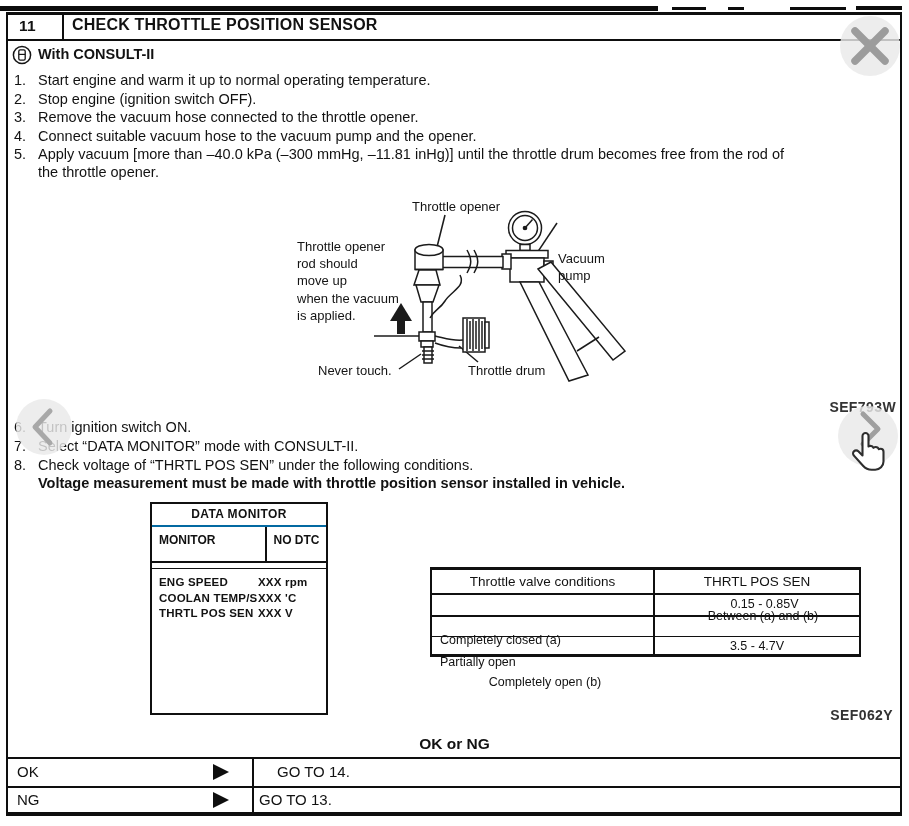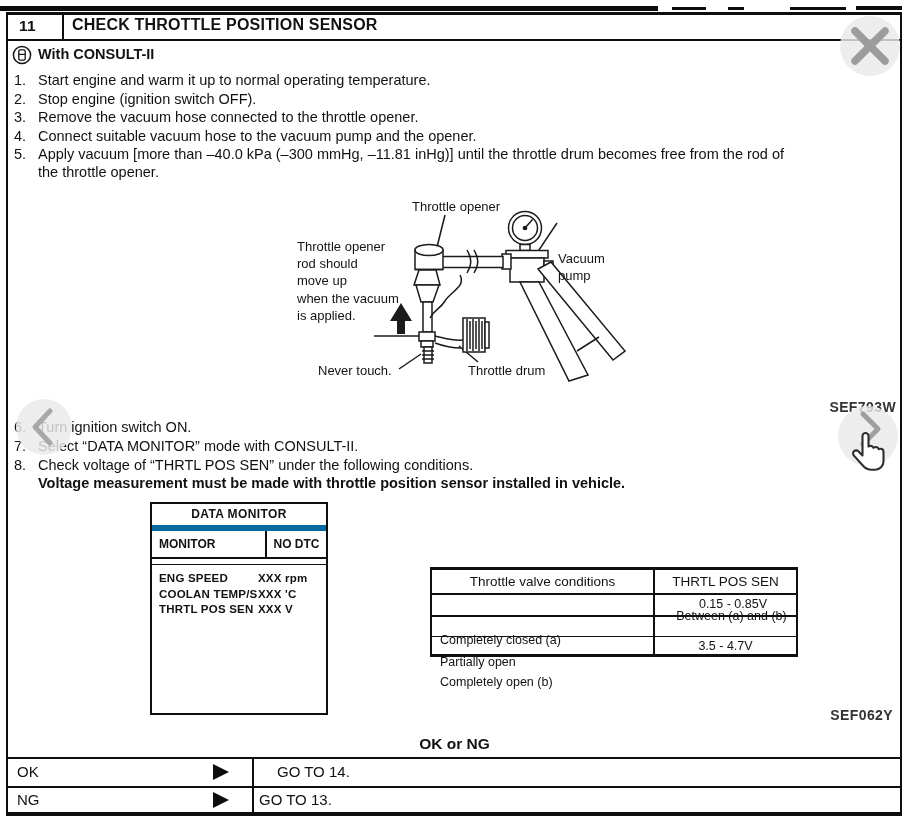--- a/index.html
+++ b/index.html
@@ -24,31 +24,31 @@
   .bold{font-weight:bold;}
   
   .figcode{position:absolute;font-size:14px;font-weight:600;letter-spacing:.4px;color:#333;white-space:nowrap;}
   
   .dlabel{position:absolute;font-size:13px;line-height:16.5px;white-space:nowrap;color:#141414;}
   .dblock{position:absolute;font-size:13px;line-height:17.2px;color:#141414;}
   
   .dm{position:absolute;left:150px;top:502px;width:178px;height:213px;box-sizing:border-box;
       border:2.2px solid #101010;font-weight:bold;}
   .dm-title{height:21px;line-height:21px;text-align:center;font-size:12px;letter-spacing:.4px;
-            border-bottom:6px solid #0369a1;}
-  .dm-monrow{position:relative;height:26px;line-height:26px;font-size:12px;padding-left:20px;}
+            border-bottom:2px solid #0369a1;}
+  .dm-monrow{position:relative;height:34px;line-height:26px;font-size:12px;padding-left:20px;}
   .dm-monrow .c1{position:absolute;left:7px;}
   .dm-cell2{position:absolute;left:113px;top:0;right:0;bottom:0;border-left:2px solid #101010;
             text-align:center;}
   .dm-dbl{height:5px;border-top:2.5px solid #101010;border-bottom:1.8px solid #101010;}
   .dm-row{position:relative;height:15.5px;line-height:15.5px;font-size:11.5px;letter-spacing:.2px;}
   .dm-row .n{position:absolute;left:7px;}
   .dm-row .v{position:absolute;left:106px;}
   
-  .cond{position:absolute;left:430px;top:567px;width:368px;height:90px;box-sizing:border-box;
+  .cond{position:absolute;left:430px;top:567px;width:431px;height:90px;box-sizing:border-box;
         border:2px solid #101010;border-top-width:3px;border-bottom-width:3px;}
   .cond .vdiv{position:absolute;left:221px;top:0;bottom:0;width:2px;background:#101010;}
   .cond-h1{position:absolute;left:0;top:0;width:221px;height:23px;line-height:23px;text-align:center;font-size:13.5px;}
   .cond-h2{position:absolute;left:223px;right:0;top:0;height:23px;line-height:23px;text-align:center;font-size:13.5px;}
   .cond .hA{position:absolute;left:0;right:0;top:23px;height:2px;background:#101010;}
   .cond .hB{position:absolute;left:0;right:0;top:45px;height:1.5px;background:#101010;}
   .cond .hC{position:absolute;left:0;right:0;top:65.5px;height:1.5px;background:#101010;}
   .cond-c{position:absolute;left:8px;width:210px;height:19px;line-height:19px;font-size:12.5px;white-space:nowrap;margin-top:36px;}
   .cond-v{position:absolute;left:223px;right:0;height:19px;line-height:19px;text-align:center;font-size:12.5px;}
   
@@ -226,21 +226,21 @@
     <div class="vdiv"></div>
     <div class="cond-h1">Throttle valve conditions</div>
     <div class="cond-h2">THRTL POS SEN</div>
     <div class="hA"></div>
     <div class="hB"></div>
     <div class="hC"></div>
     <div class="cond-c" style="top:25px;">Completely closed (a)</div>
     <div class="cond-v" style="top:25px;padding-left:15px;">0.15 - 0.85V</div>
     <div class="cond-c" style="top:46.5px;">Partially open</div>
     <div class="cond-v" style="top:37px;padding-left:12px;">Between (a) and (b)</div>
-    <div class="cond-c" style="top:66.5px;">Completely open (b)</div>
+    <div class="cond-c" style="top:66.5px;text-align:center;">Completely open (b)</div>
     <div class="cond-v" style="top:66.5px;">3.5 - 4.7V</div>
   </div>
 
   <div class="figcode" style="right:16px;top:707px;">SEF062Y</div>
 
   <div class="dec-title">OK or NG</div>
   <div class="hline" style="left:6px;top:757px;width:896px;height:2px;"></div>
   <div class="hline" style="left:6px;top:786px;width:896px;height:2px;"></div>
   <div class="vline" style="left:252px;top:757px;width:2px;height:56px;"></div>
   <div class="dec-cell" style="left:17px;top:763px;">OK</div>

